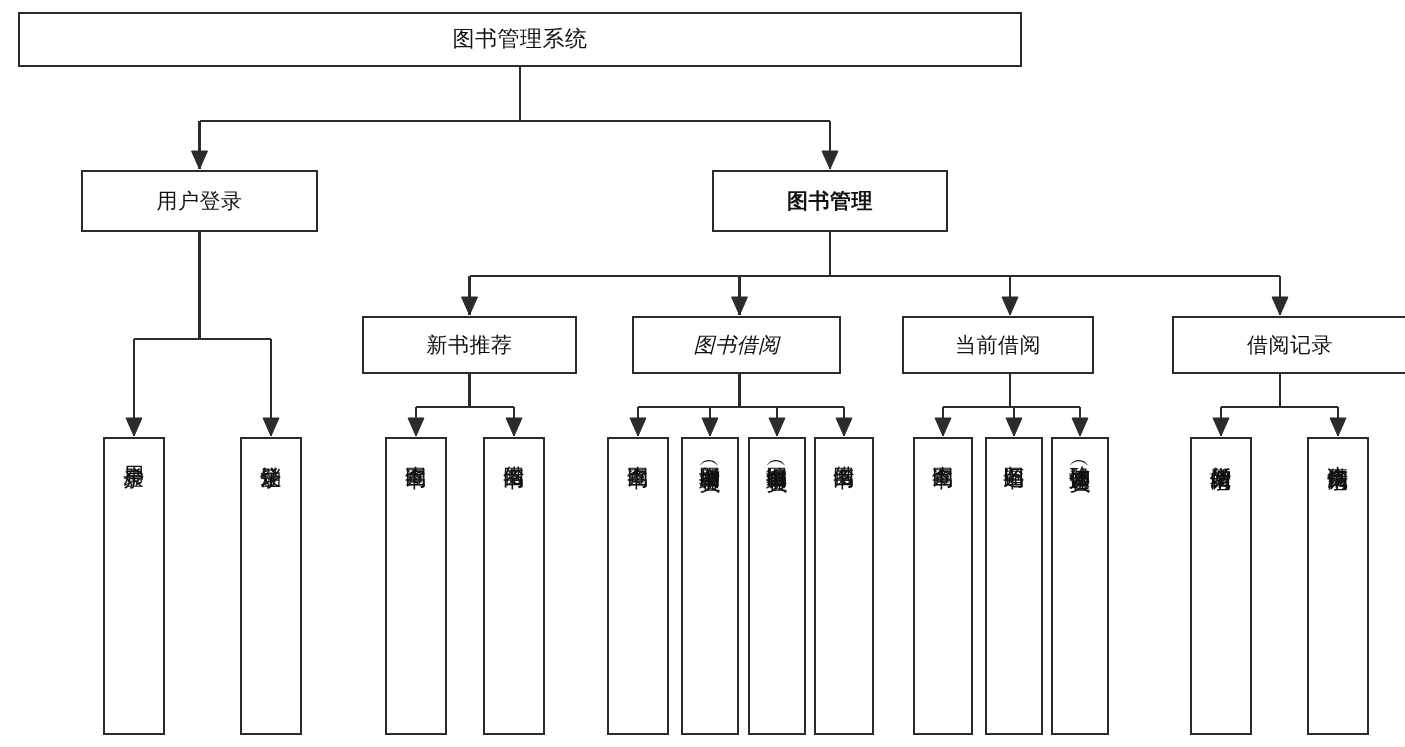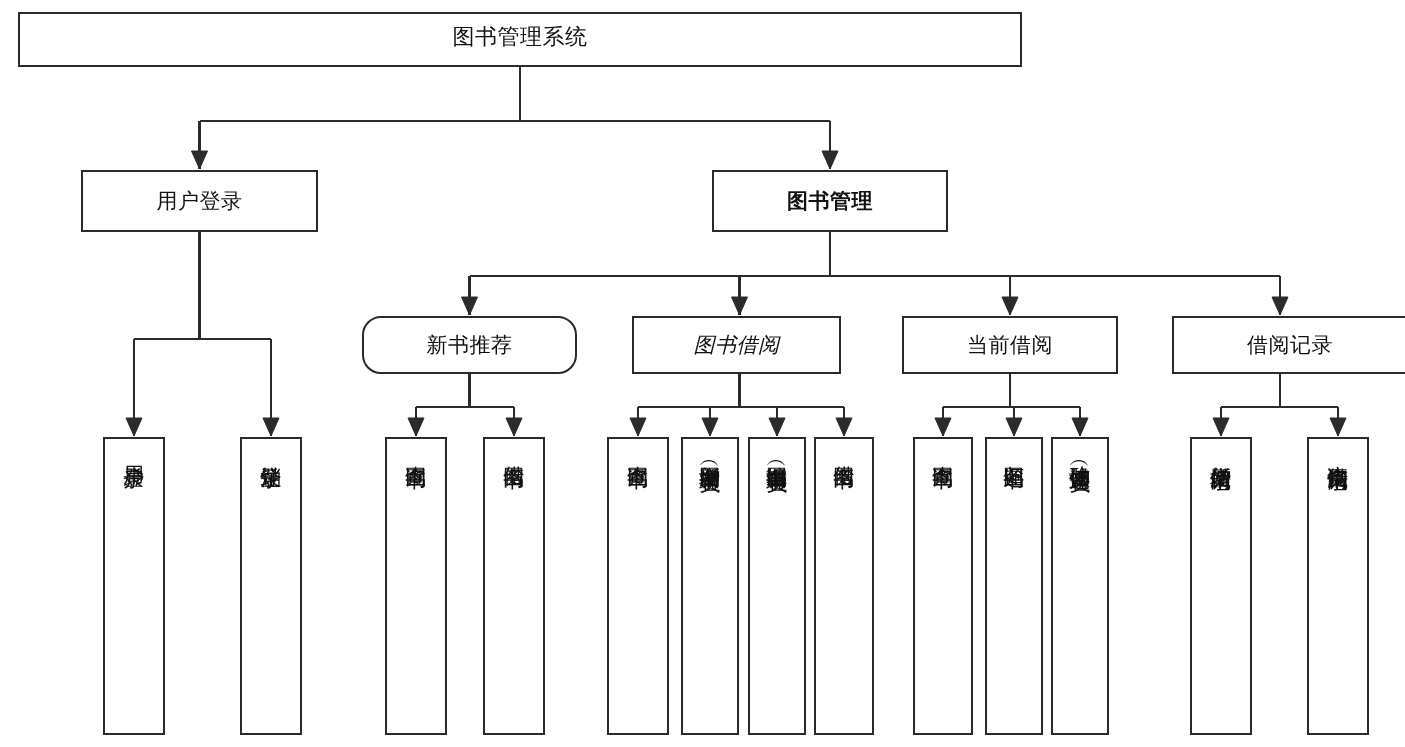--- a/index.html
+++ b/index.html
@@ -41,21 +41,20 @@
     line-height: 1.12;
     white-space: nowrap;
   }
   .h-node .node-label {
     font-size: 21px;
     letter-spacing: 0.5px;
   }
   .root .node-label {
     font-size: 22px;
     letter-spacing: 0.5px;
-    font-family: Liberation Mono, monospace;
   }
   .v-node {
     align-items: flex-start;
     padding-top: 10px;
   }
   .v-node .node-label {
     writing-mode: vertical-rl;
     text-orientation: upright;
     font-size: 21px;
     line-height: 1.30;
@@ -134,27 +133,27 @@
   <div id="nodes-layer">
       <div class="node h-node root" style="left: 18px; top: 12px; width: 1004px; height: 55px;">
         <span class="node-label">图书管理系统</span>
       </div>
       <div class="node h-node" style="left: 81px; top: 170px; width: 237px; height: 62px;">
         <span class="node-label">用户登录</span>
       </div>
       <div class="node h-node" style="left: 712px; top: 170px; width: 236px; height: 62px; font-weight: bold;">
         <span class="node-label">图书管理</span>
       </div>
-      <div class="node h-node" style="left: 362px; top: 316px; width: 215px; height: 58px; border-radius: 19px;">
+      <div class="node h-node" style="left: 362px; top: 316px; width: 215px; height: 58px;">
         <span class="node-label">新书推荐</span>
       </div>
       <div class="node h-node" style="left: 632px; top: 316px; width: 209px; height: 58px; font-style: italic;">
         <span class="node-label">图书借阅</span>
       </div>
-      <div class="node h-node" style="left: 902px; top: 316px; width: 216px; height: 58px;">
+      <div class="node h-node" style="left: 902px; top: 316px; width: 192px; height: 58px;">
         <span class="node-label">当前借阅</span>
       </div>
       <div class="node h-node" style="left: 1172px; top: 316px; width: 236px; height: 58px;">
         <span class="node-label">借阅记录</span>
       </div>
       <div class="node v-node" style="left: 103px; top: 437px; width: 62px; height: 298px;">
         <span class="node-label">用户登录</span>
       </div>
       <div class="node v-node" style="left: 240px; top: 437px; width: 62px; height: 298px;">
         <span class="node-label">注销登录</span>

